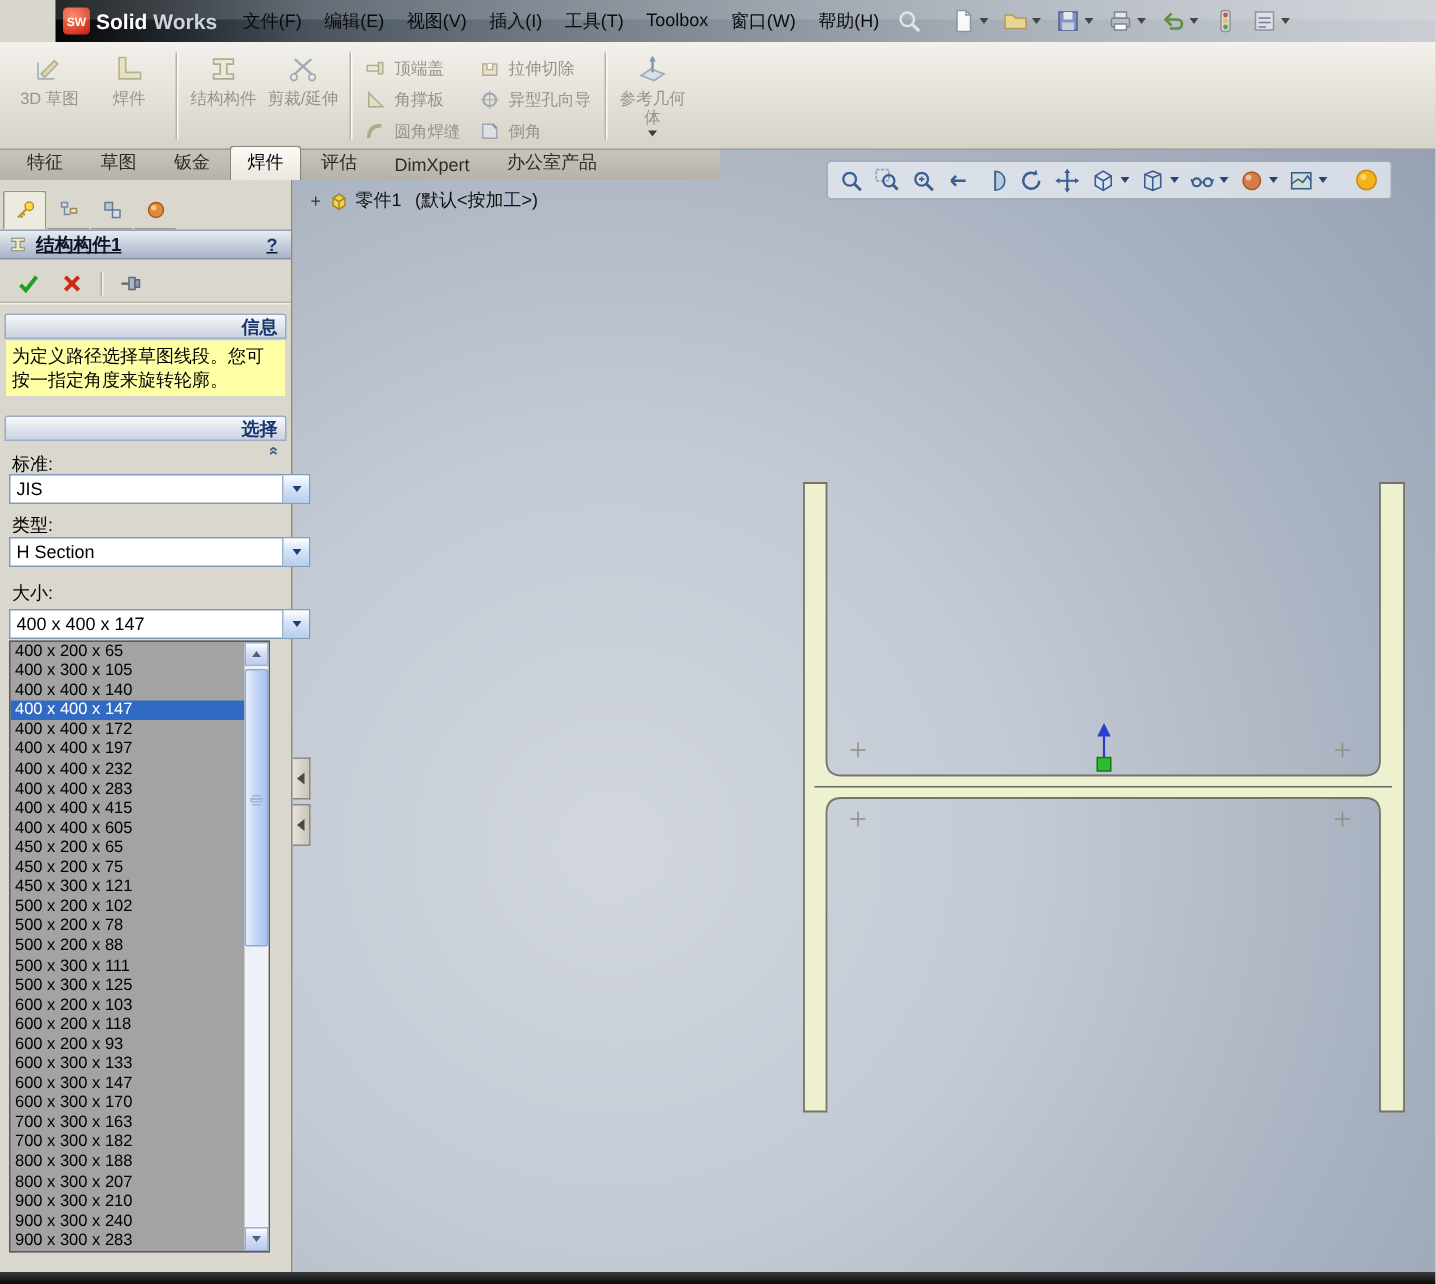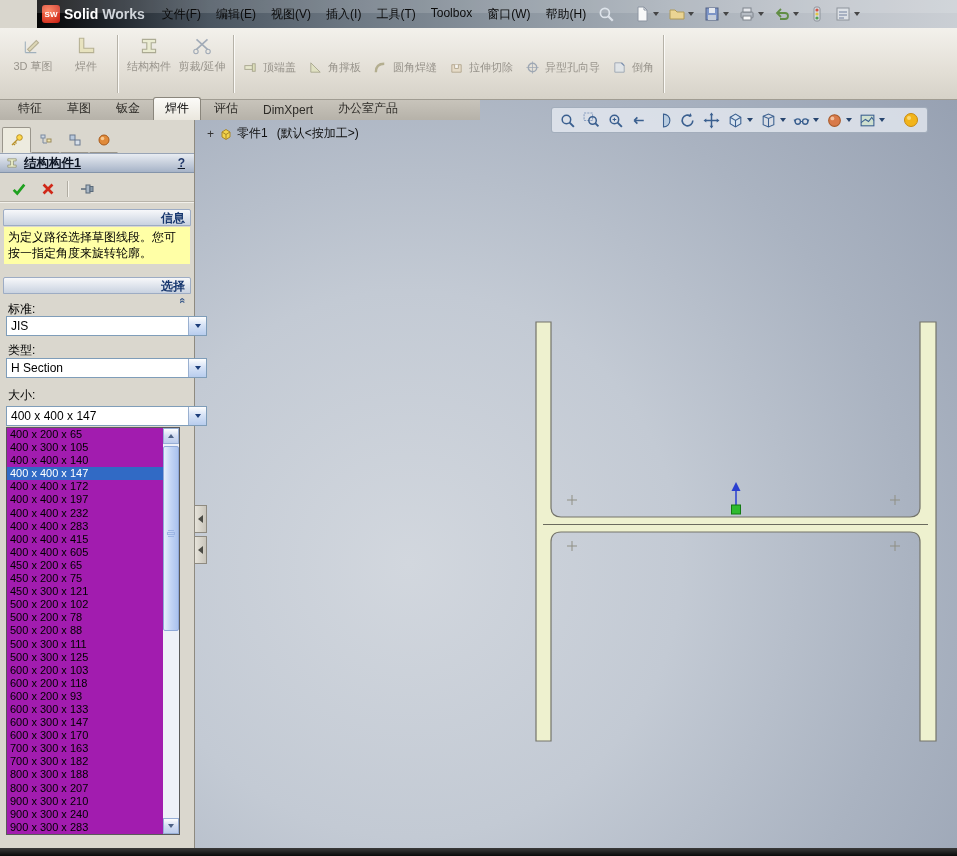--- a/index.html
+++ b/index.html
@@ -29,21 +29,21 @@
 
   
   #ribbon{position:absolute;left:0;top:28px;width:957px;height:72px;box-sizing:border-box;
     background:linear-gradient(#f3f1ec,#e3dfd6 60%,#d6d2c8);border-bottom:1px solid #a09c92;
     display:flex;align-items:stretch;padding:3px 4px 2px 8px;gap:3px;}
   .rbtn-big{width:50px;display:flex;flex-direction:column;align-items:center;padding-top:4px;}
   .rbtn-big .icon{width:22px;height:22px;opacity:.65;}
   .rlabel{font-size:11px;color:#98948c;text-align:center;line-height:1.15;margin-top:3px;}
   .vsep{width:1px;background:#b6b2a8;box-shadow:1px 0 0 #fbfaf7;margin:4px 3px;}
   .rsmall-wrap{display:flex;gap:6px;padding-top:7px;}
-  .rcol{display:flex;flex-direction:row;gap:6px;text-align:right;}
+  .rcol{display:flex;flex-direction:column;gap:6px;text-align:right;}
   .rbtn-small{display:flex;align-items:center;gap:5px;padding:0 3px;}
   .rbtn-small .icon{width:15px;height:15px;opacity:.65;}
   .rlabel-s{font-size:11px;color:#98948c;white-space:nowrap;}
 
   
   #tabrow{position:absolute;left:0;top:100px;width:480px;height:20px;box-sizing:border-box;
     background:linear-gradient(#c8c4bb,#b6b2a9);display:flex;align-items:flex-end;padding-left:6px;z-index:4;}
   .cm-tab{font-size:12px;color:#2e2c28;padding:2px 11px 3px;margin-right:1px;border:1px solid transparent;
     border-bottom:none;border-radius:3px 3px 0 0;white-space:nowrap;}
   .cm-tab.active{background:linear-gradient(#fcfbf8,#eae7de);border-color:#8a867c;color:#000;}
@@ -95,21 +95,21 @@
   .fld-label{position:absolute;left:8px;font-size:12px;color:#000;}
   #lbl-standard{top:181px;text-align:right;} #lbl-type{top:222px;} #lbl-size{top:267px;}
   .select{position:absolute;left:6px;width:201px;height:20px;box-sizing:border-box;background:#fff;
     border:1px solid #7f9db9;display:flex;align-items:center;font-size:12px;color:#000;}
   #sel-standard{top:196px;} #sel-type{top:238px;} #sel-size{top:286px;}
   .select .val{flex:1;padding-left:4px;white-space:nowrap;overflow:hidden;}
   .select .dbtn{width:17px;align-self:stretch;background:linear-gradient(#fefefe,#d7e3f6 45%,#b8cdee);
     border-left:1px solid #9ab0d0;display:flex;align-items:center;justify-content:center;}
   .select .dbtn .caret{margin:0;border-top-color:#1c3e7a;}
   #size-list{position:absolute;left:6px;top:307px;width:174px;height:408px;box-sizing:border-box;
-    background:#a21caf;border:1px solid #5a5a5a;}
+    background:#a3a3a3;border:1px solid #5a5a5a;}
   #size-list-items{position:absolute;left:0;top:0;right:16px;bottom:0;overflow:hidden;}
   .list-item{height:13.1px;line-height:13px;font-size:11px;padding-left:3px;color:#000;white-space:nowrap;}
   .list-item.selected{background:#316ac5;color:#fff;}
   .list-scrollbar{position:absolute;top:0;right:0;width:16px;bottom:0;background:#eef1f8;}
   .sb-btn{position:absolute;left:0;width:16px;height:16px;box-sizing:border-box;
     background:linear-gradient(#fdfdfe,#d3ddf2 50%,#bcccec);border:1px solid #97aed6;
     display:flex;align-items:center;justify-content:center;}
   .sb-btn.up{top:0;} .sb-btn.down{bottom:0;}
   .sb-arrow{width:0;height:0;border-left:3.5px solid transparent;border-right:3.5px solid transparent;}
   .sb-arrow.up{border-bottom:4.5px solid #4d6185;}
@@ -304,20 +304,31 @@
             <svg viewBox="0 0 16 16">
               <path d="M3 3 h7 l3 3 v7 H3 z" fill="#dfe7f0" stroke="#7a8aa0"></path>
               <path d="M10 3 l3 3" stroke="#4a6a9a" stroke-width="1.5"></path>
             </svg>
           </span>
           <span class="rlabel-s">倒角</span>
         </div>
       </div>
     </div>
     <div class="vsep"></div>
+    <div class="rbtn-big">
+      <span class="icon">
+        <svg viewBox="0 0 20 20">
+          <path d="M3 14 l6-4 8 3 -6 4 z" fill="#cfdcea" stroke="#7a8aa0"></path>
+          <path d="M10 3 v9" stroke="#4a6a9a" stroke-width="1.5"></path>
+          <path d="M10 2 l-2 3.5 h4 z" fill="#4a6a9a"></path>
+        </svg>
+      </span>
+      <div class="rlabel">参考几何体</div>
+      <span class="caret" style="margin: 2px auto 0px;"></span>
+    </div>
   </div>
 
 <div id="tabrow">
     <div class="cm-tab">特征</div>
     <div class="cm-tab">草图</div>
     <div class="cm-tab">钣金</div>
     <div class="cm-tab active">焊件</div>
     <div class="cm-tab">评估</div>
     <div class="cm-tab">DimXpert</div>
     <div class="cm-tab">办公室产品</div>

